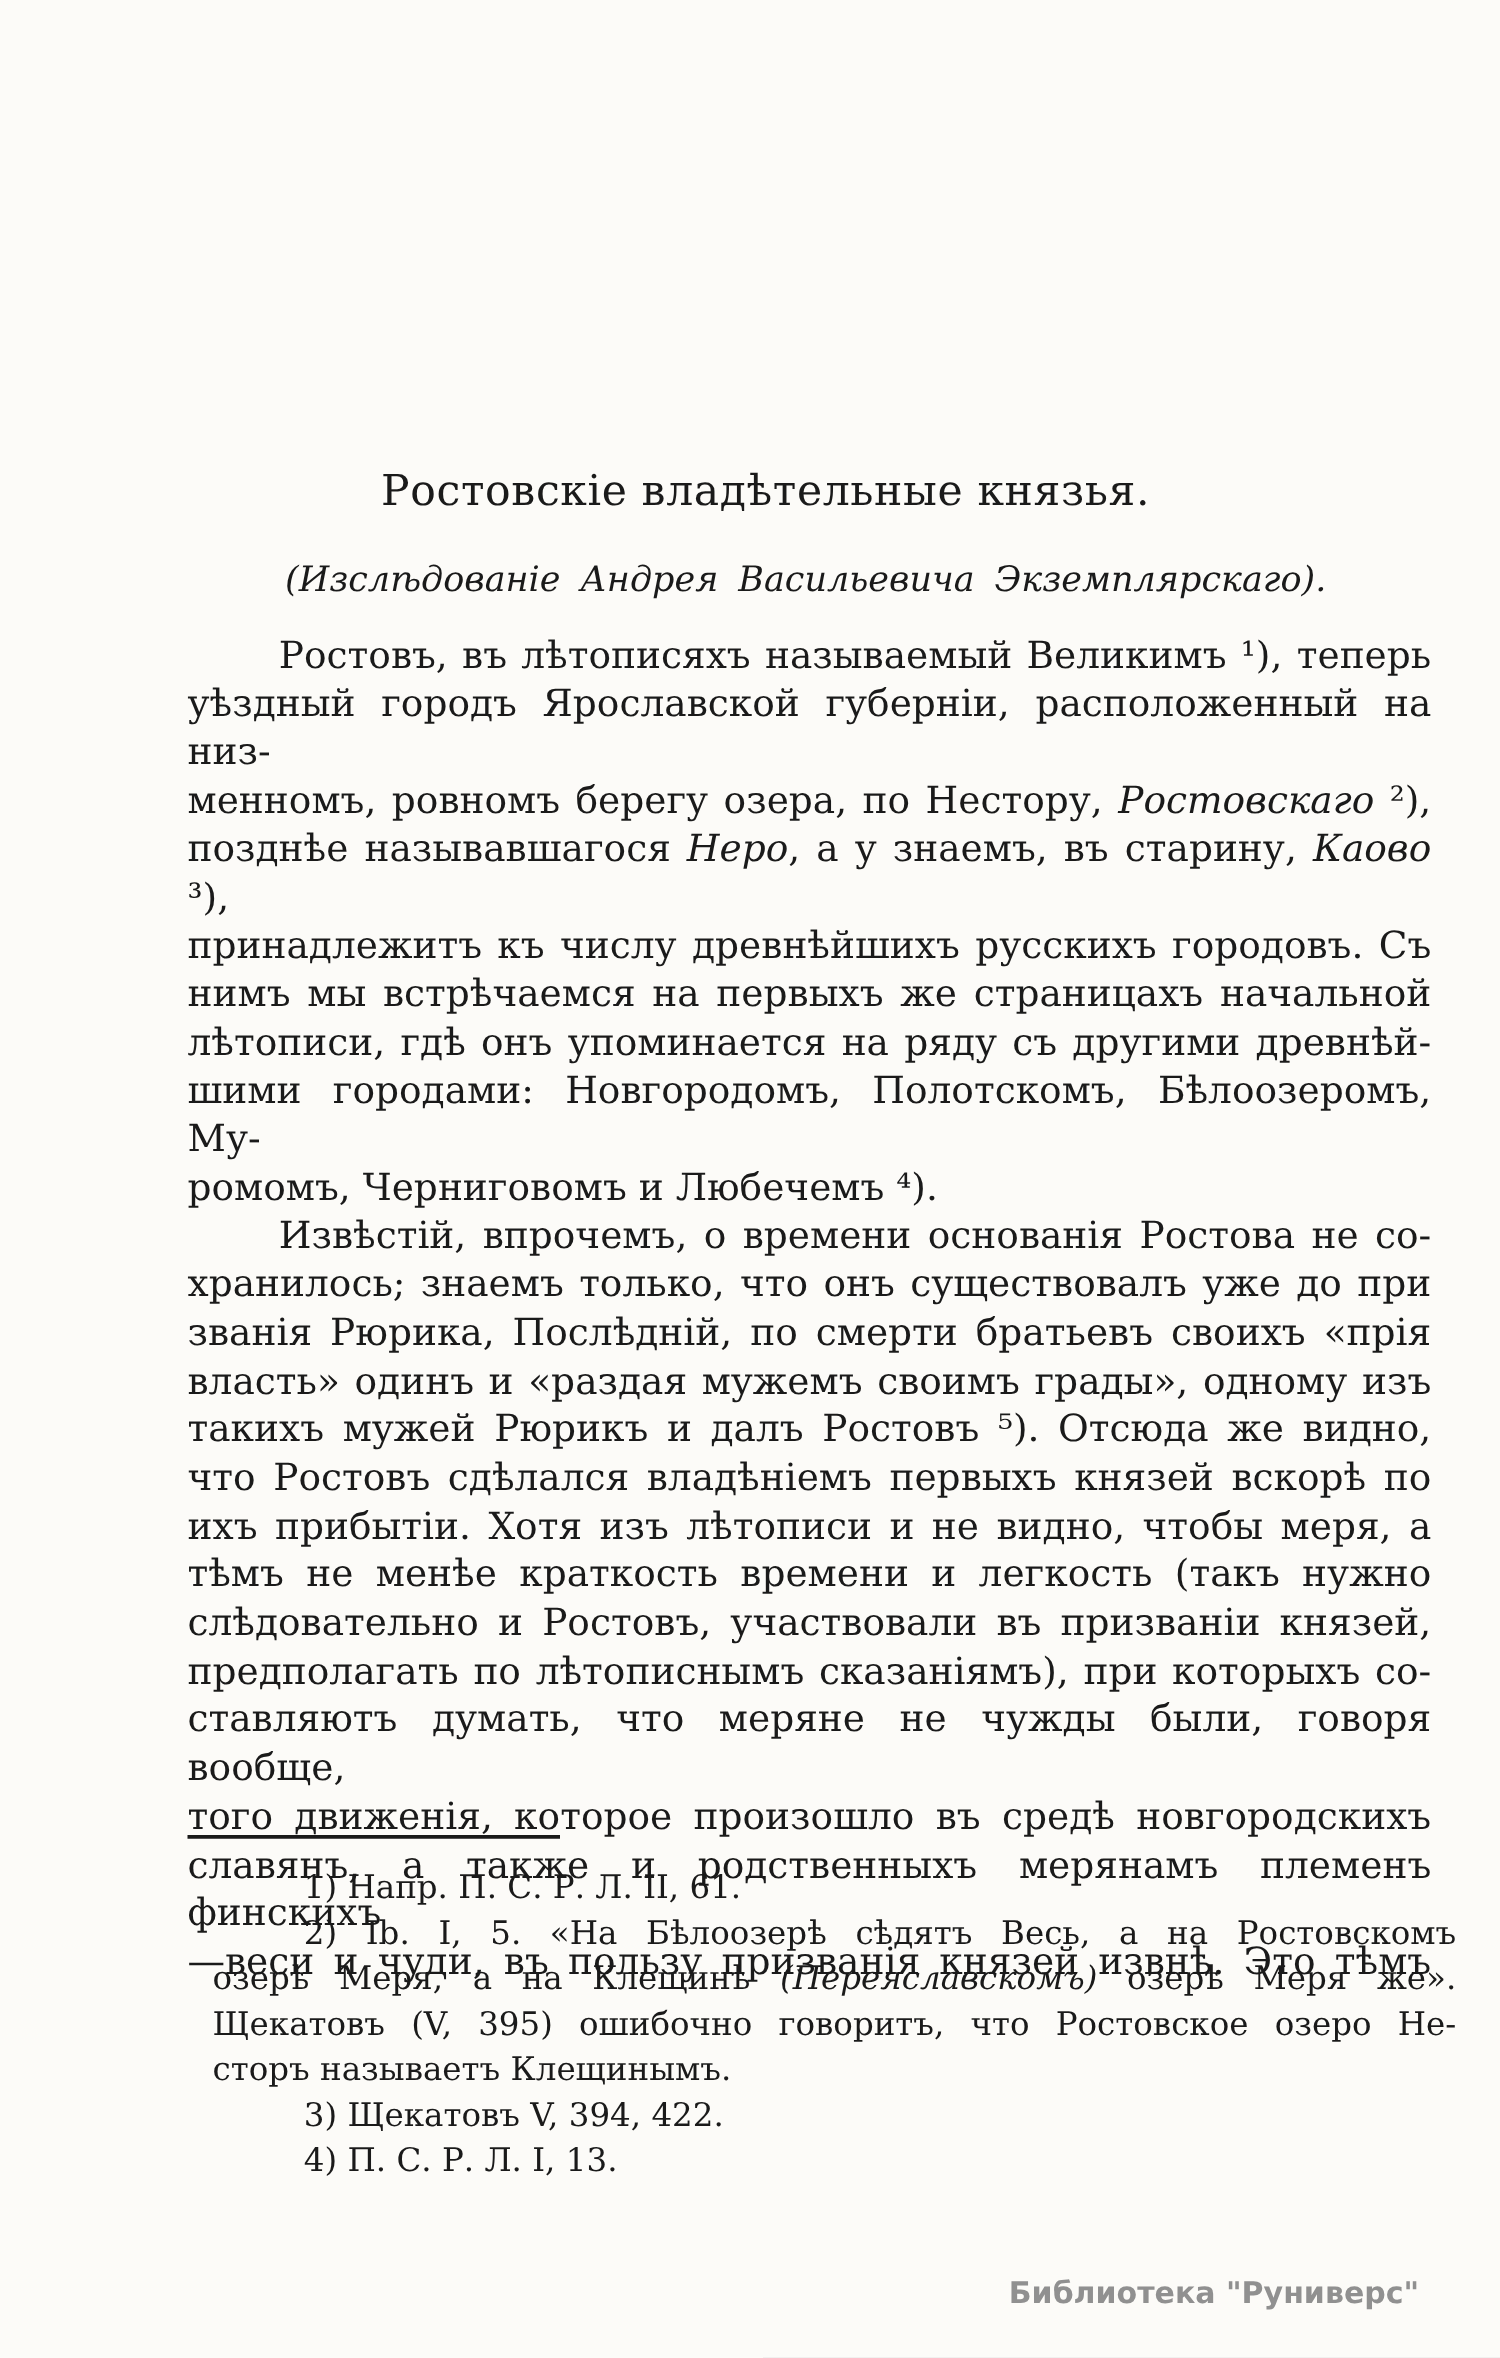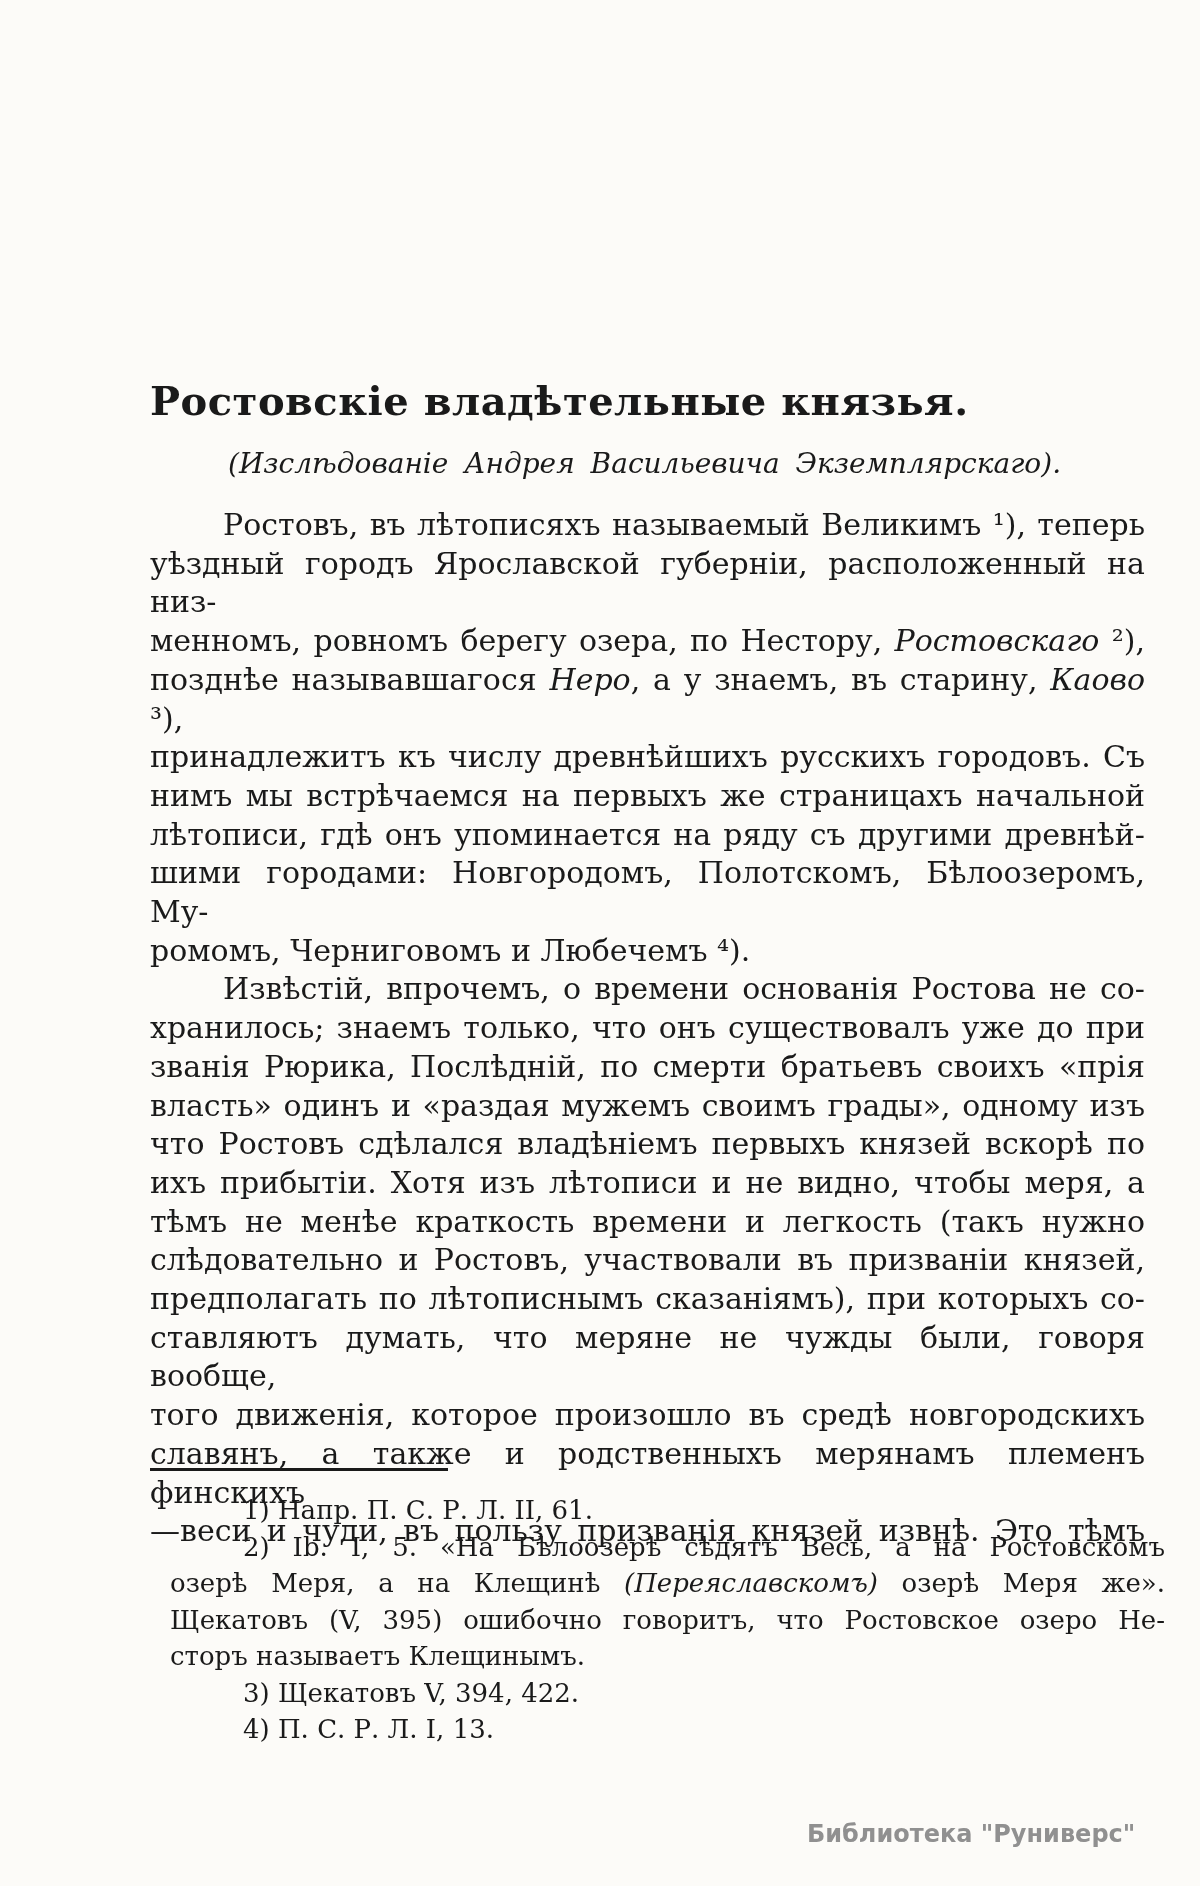--- a/index.html
+++ b/index.html
@@ -13,22 +13,23 @@
     color: #1a1a1a;
     overflow: hidden;
   }
   .title {
     position: absolute;
     top: 350px;
     left: 150px;
     width: 995px;
     box-sizing: border-box;
     padding-right: 70px;
-    font-size: 40px;
-    font-weight: bold;
+    text-align: center;
+    font-size: 34px;
+    font-weight: normal;
     letter-spacing: 0.5px;
     white-space: nowrap;
   }
   .subtitle {
     position: absolute;
     top: 447px;
     left: 228px;
     font-size: 28px;
     font-style: italic;
     word-spacing: 7px;
@@ -91,20 +92,21 @@
       <div class="line"><span>позднѣе называвшагося </span><span class="it">Неро</span><span>, а у знаемъ, въ старину, </span><span class="it">Каово</span><span> ³),</span></div>
       <div class="line">принадлежитъ къ числу древнѣйшихъ русскихъ городовъ. Съ</div>
       <div class="line">нимъ мы встрѣчаемся на первыхъ же страницахъ начальной</div>
       <div class="line">лѣтописи, гдѣ онъ упоминается на ряду съ другими древнѣй-</div>
       <div class="line">шими городами: Новгородомъ, Полотскомъ, Бѣлоозеромъ, Му-</div>
       <div class="line left-last">ромомъ, Черниговомъ и Любечемъ ⁴).</div>
       <div class="line indent">Извѣстій, впрочемъ, о времени основанія Ростова не со-</div>
       <div class="line">хранилось; знаемъ только, что онъ существовалъ уже до при</div>
       <div class="line">званія Рюрика, Послѣдній, по смерти братьевъ своихъ «прія</div>
       <div class="line">власть» одинъ и «раздая мужемъ своимъ грады», одному изъ</div>
+      <div class="line">такихъ мужей Рюрикъ и далъ Ростовъ ⁵). Отсюда же видно,</div>
       <div class="line">что Ростовъ сдѣлался владѣніемъ первыхъ князей вскорѣ по</div>
       <div class="line">ихъ прибытіи. Хотя изъ лѣтописи и не видно, чтобы меря, а</div>
       <div class="line">тѣмъ не менѣе краткость времени и легкость (такъ нужно</div>
       <div class="line">слѣдовательно и Ростовъ, участвовали въ призваніи князей,</div>
       <div class="line">предполагать по лѣтописнымъ сказаніямъ), при которыхъ со-</div>
       <div class="line">ставляютъ думать, что меряне не чужды были, говоря вообще,</div>
       <div class="line">того движенія, которое произошло въ средѣ новгородскихъ</div>
       <div class="line">славянъ, а также и родственныхъ мерянамъ племенъ финскихъ</div>
       <div class="line">—веси и чуди, въ пользу призванія князей извнѣ. Это тѣмъ</div>
     </div>

